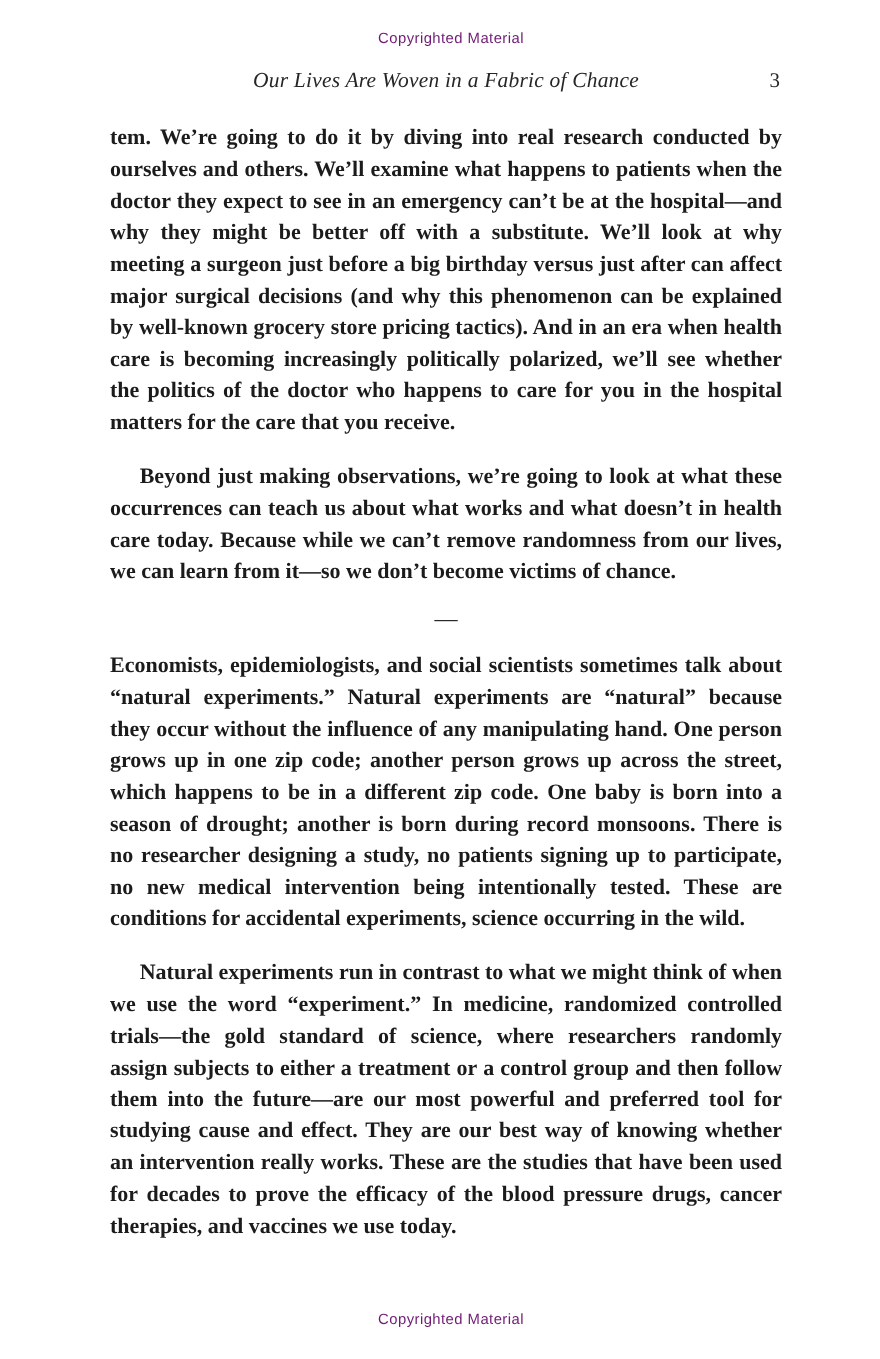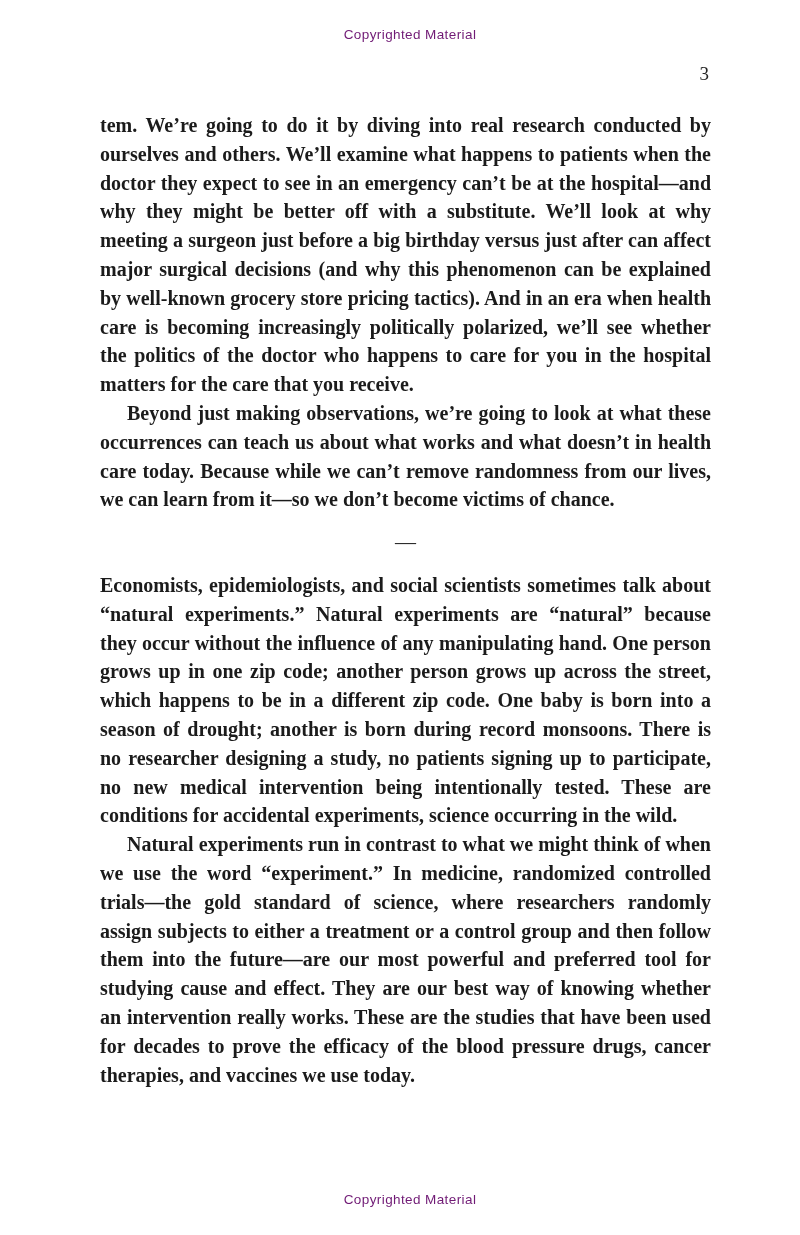--- a/index.html
+++ b/index.html
@@ -61,37 +61,39 @@
     line-height: 28.8px;
     color: #1b1b1b;
   }
   .body-text p {
     margin: 0;
     padding: 0;
     font-weight: bold;
   }
   .body-text p.indent {
     text-indent: 27px;
+    margin-top: 20px;
   }
   .section-divider {
     text-align: center;
     font-size: 21px;
     line-height: 28.8px;
     margin: 14px 0 14px 0;
     color: #1b1b1b;
   }
 </style>
 </head>
 <body>
 
 <div class="page">
 
   <div class="copyright-notice top">Copyrighted Material</div>
 
   <div class="running-header">
+    <span class="header-title">Our Lives Are Woven in a Fabric of Chance</span>
     <span class="page-number">3</span>
   </div>
 
   <div class="body-text">
     <p class="no-indent">tem. We’re going to do it by diving into real research conducted by ourselves and others. We’ll examine what happens to patients when the doctor they expect to see in an emergency can’t be at the hospital—and why they might be better off with a substitute. We’ll look at why meeting a surgeon just before a big birthday versus just after can affect major surgical decisions (and why this phenomenon can be explained by well-known grocery store pricing tactics). And in an era when health care is becoming increasingly politically polarized, we’ll see whether the politics of the doctor who happens to care for you in the hospital matters for the care that you receive.</p>
     <p class="indent">Beyond just making observations, we’re going to look at what these occurrences can teach us about what works and what doesn’t in health care today. Because while we can’t remove randomness from our lives, we can learn from it—so we don’t become victims of chance.</p>
     <div class="section-divider">—</div>
     <p class="no-indent">Economists, epidemiologists, and social scientists sometimes talk about “natural experiments.” Natural experiments are “natural” because they occur without the influence of any manipulating hand. One person grows up in one zip code; another person grows up across the street, which happens to be in a different zip code. One baby is born into a season of drought; another is born during record monsoons. There is no researcher designing a study, no patients signing up to participate, no new medical intervention being intentionally tested. These are conditions for accidental experiments, science occurring in the wild.</p>
     <p class="indent">Natural experiments run in contrast to what we might think of when we use the word “experiment.” In medicine, randomized controlled trials—the gold standard of science, where researchers randomly assign subjects to either a treatment or a control group and then follow them into the future—are our most powerful and preferred tool for studying cause and effect. They are our best way of knowing whether an intervention really works. These are the studies that have been used for decades to prove the efficacy of the blood pressure drugs, cancer therapies, and vaccines we use today.</p>
   </div>

